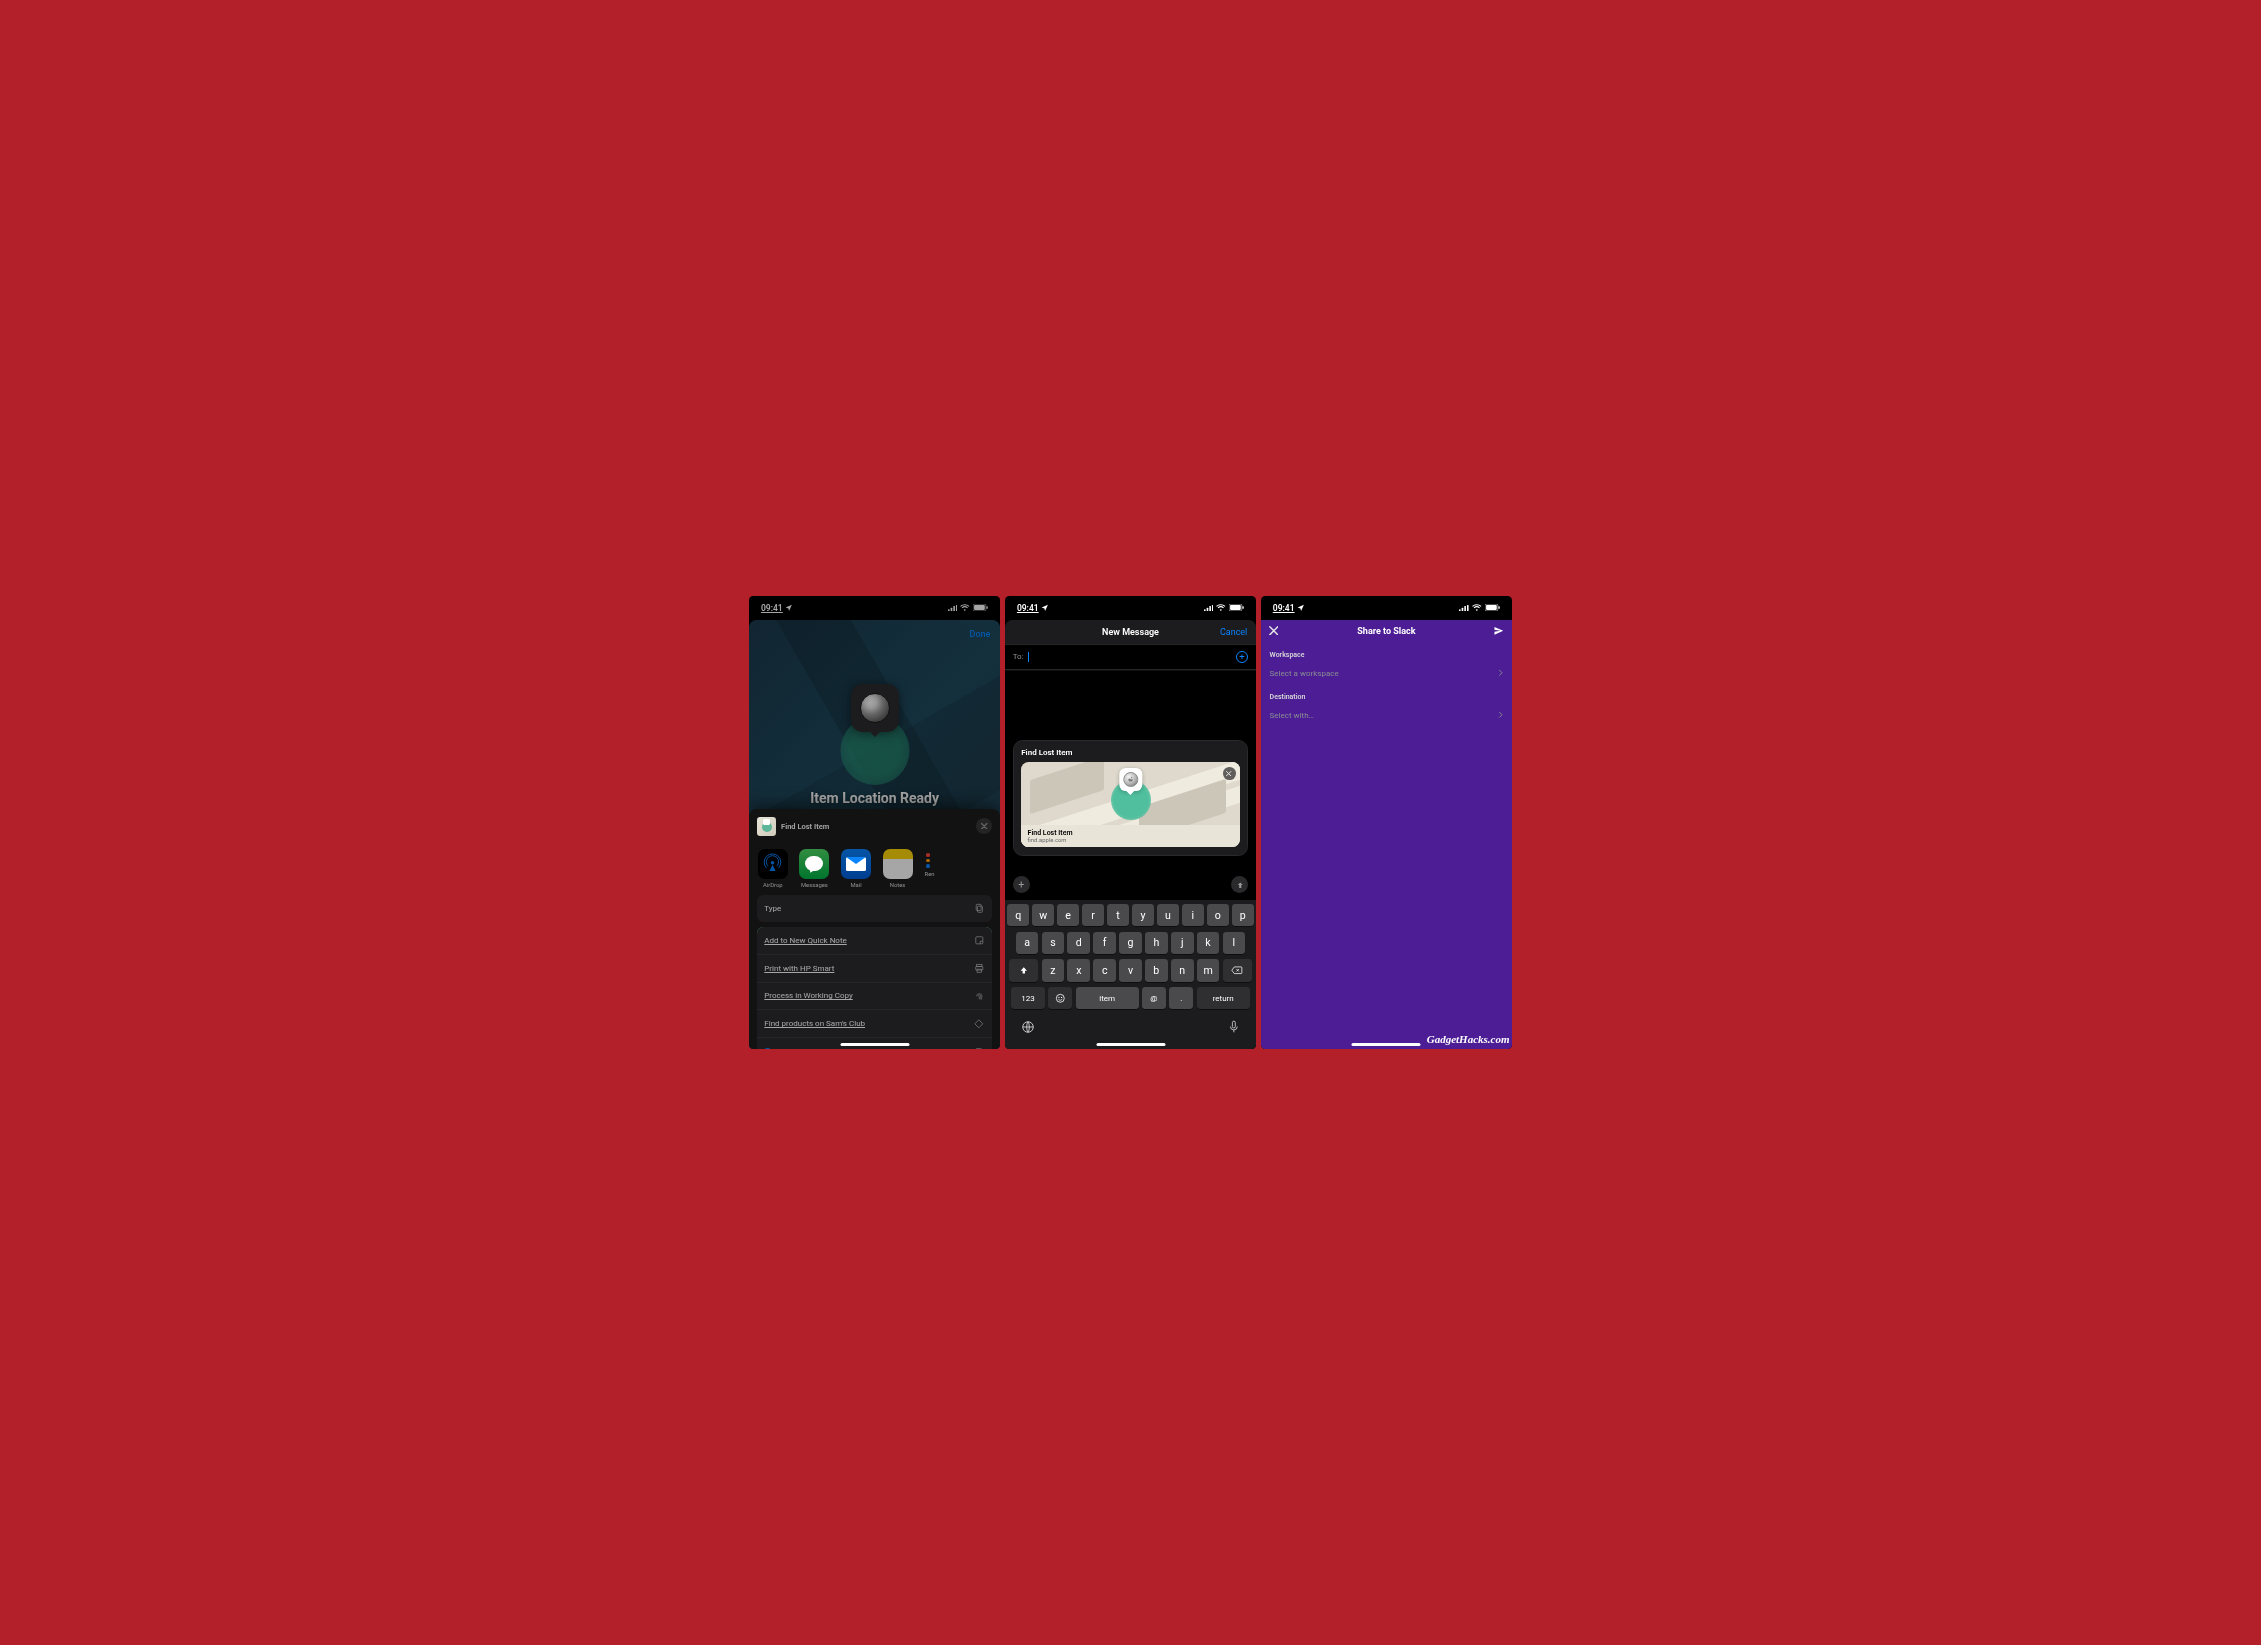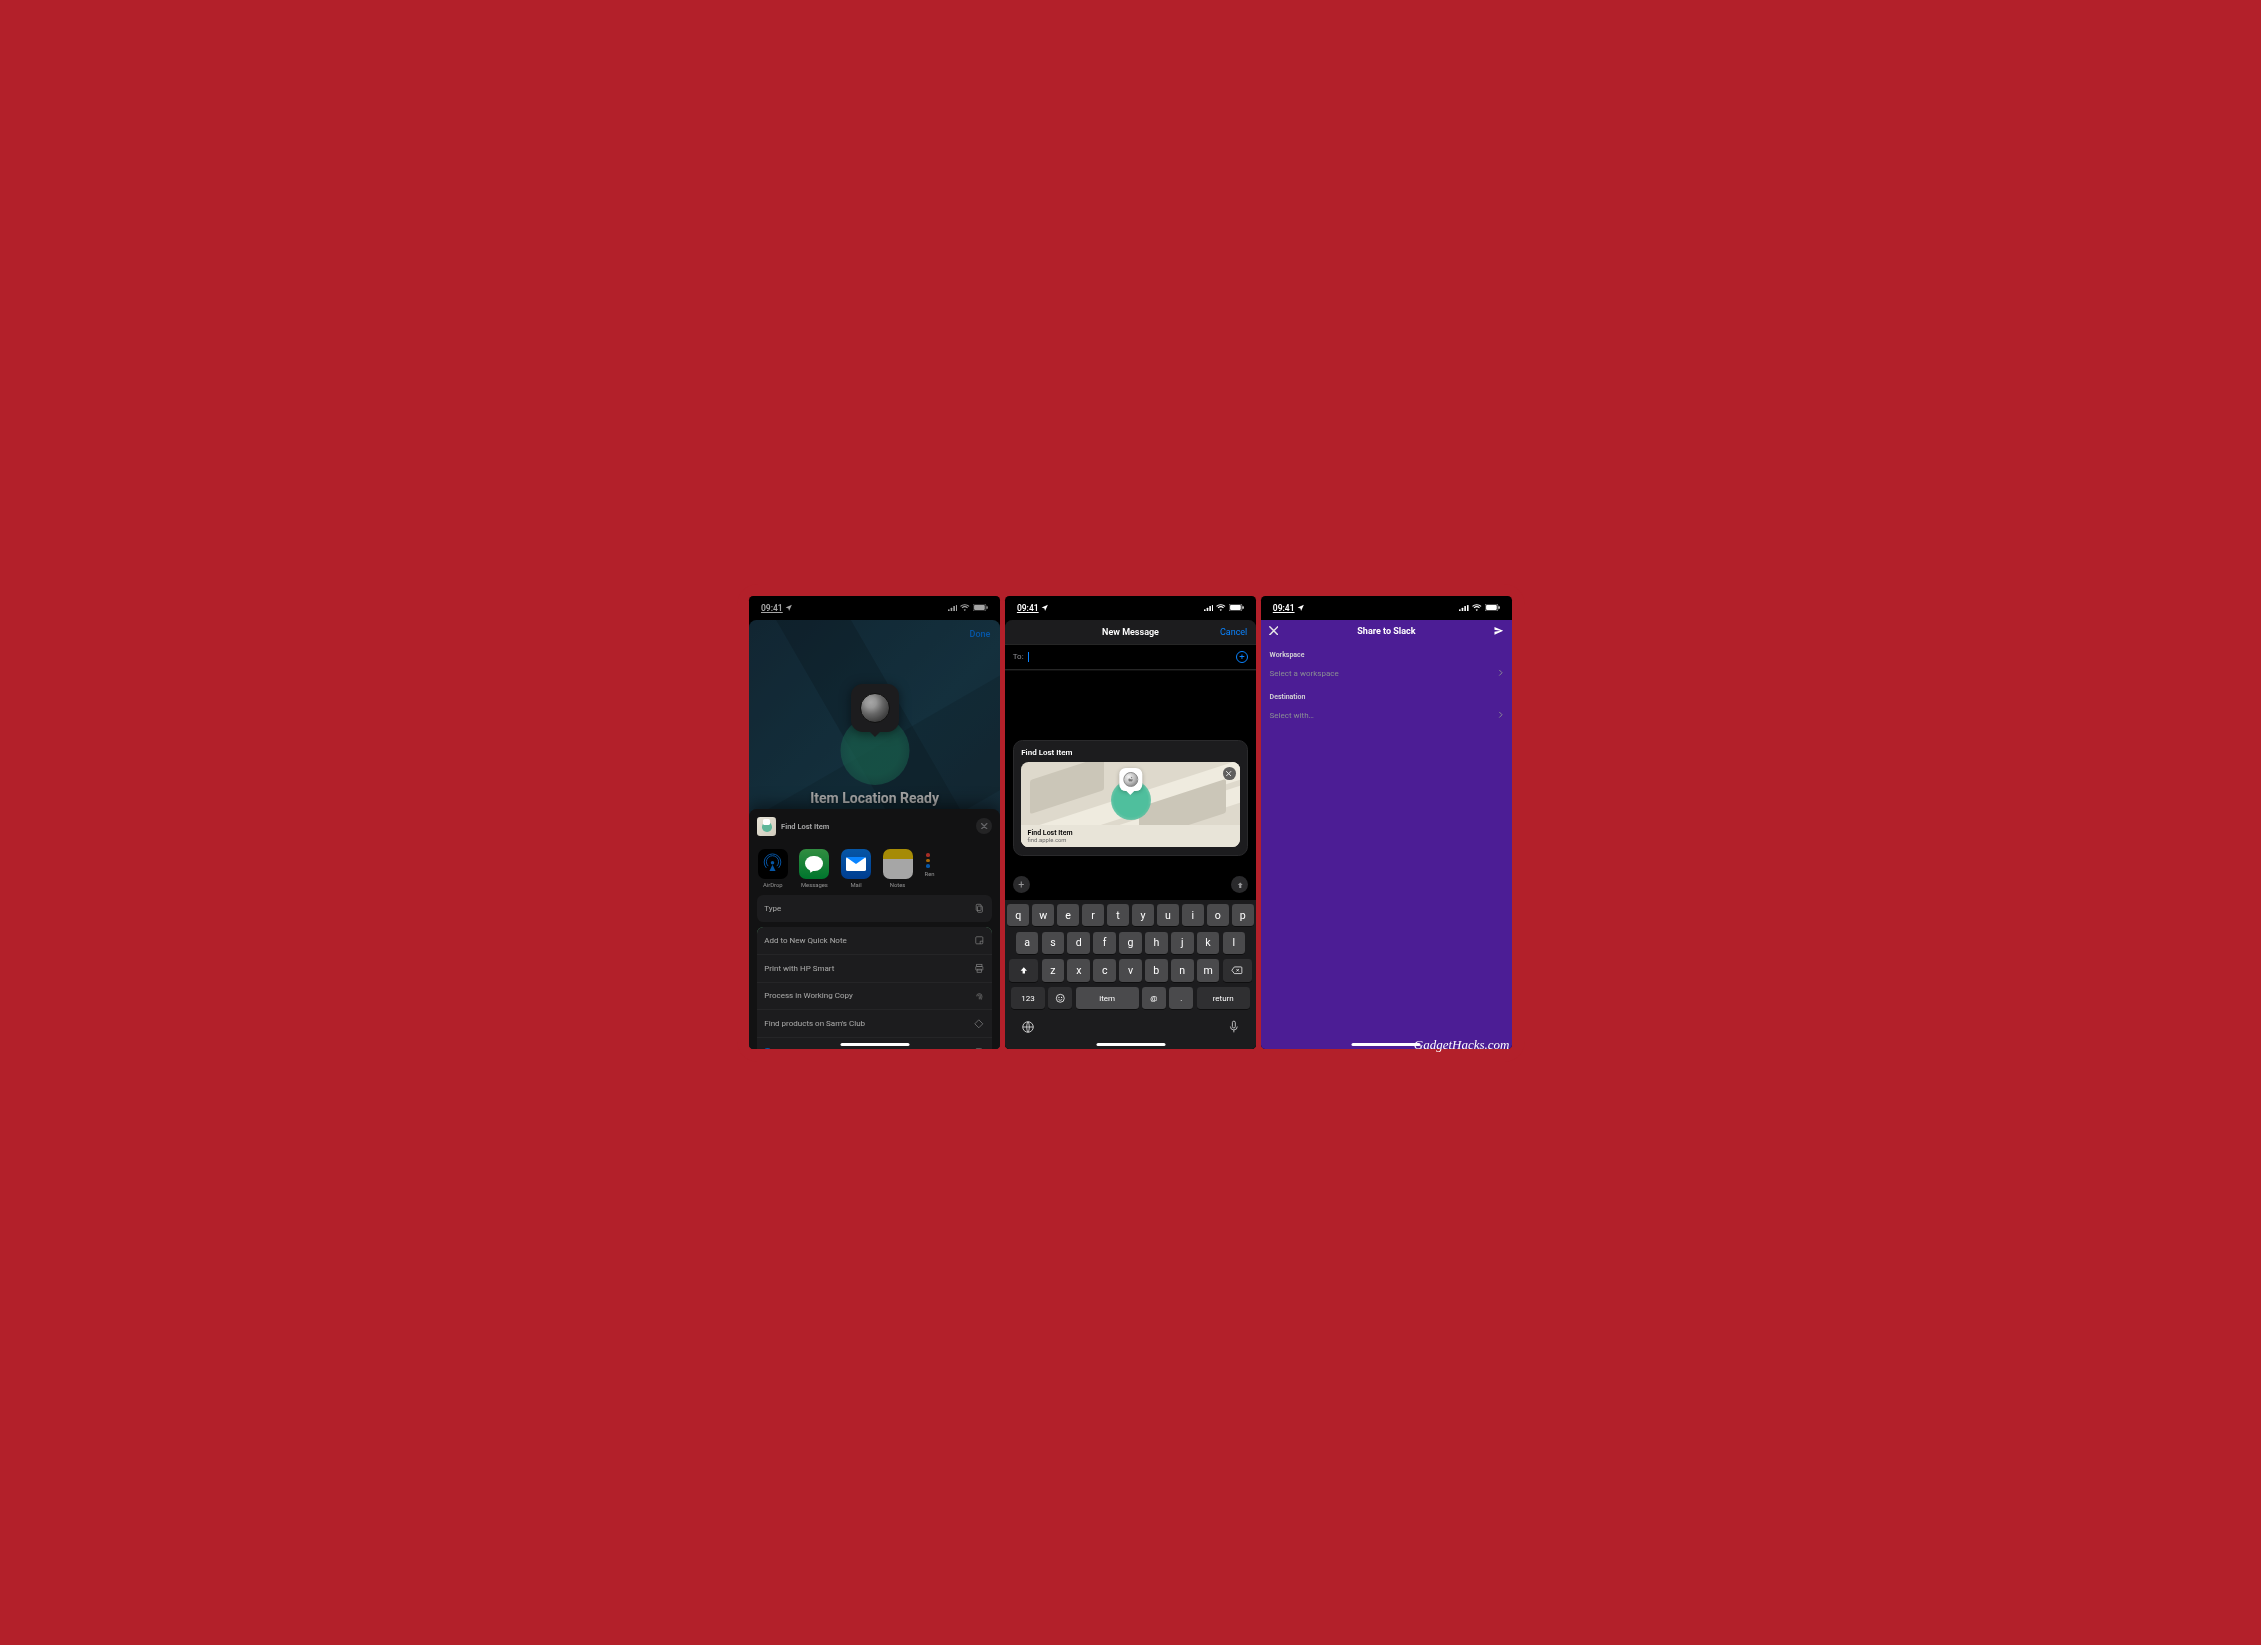--- a/index.html
+++ b/index.html
@@ -9,22 +9,22 @@
 .frame {
   width: 788px; height: 478px;
   background: #b3202a;
   border-radius: 21px;
   padding: 12.8px;
   display: flex;
   gap: 5.3px;
   position: relative;
 }
 .watermark {
-  position: absolute; right: 15px; bottom: 9px;
-  color: #fff; font-size: 13px; font-family: Georgia, 'Times New Roman', serif; font-style: italic;
+  position: absolute; right: 15px; bottom: 17px;
+  color: #fff; font-size: 11px; font-family: Georgia, 'Times New Roman', serif; font-style: italic; font-weight: bold;
 }
 
 .phone {
   flex: 1;
   height: 100%;
   background: #000;
   border-radius: 4.3px;
   overflow: hidden;
   position: relative;
   color: #fff;
@@ -134,21 +134,21 @@
 .icon-rem { width: 7.5px; display:flex; flex-direction:column; gap:2.1px; padding-top:4.3px;}
 .icon-rem .dot { width:3.7px; height:3.7px; border-radius:50%;}
 .icon-rem .d1{background:#ff453a;} .icon-rem .d2{background:#ff9f0a;} .icon-rem .d3{background:#0a84ff;}
 
 .share-actions { padding: 0 7.5px; }
 .act-row {
   background: #2c2c2e; border-radius: 6.4px; margin-bottom: 5.3px;
   padding: 7.5px 7.5px; display: flex; align-items: center; justify-content: space-between;
   font-size: 8px; color: #fff;
 }
-.act-group { background:#86efac; border-radius:6.4px; overflow:hidden;}
+.act-group { background:#86efac; border-radius:6.4px; overflow:hidden;text-decoration:underline;}
 .act-group .act-row { margin:0; border-radius:0; border-top:0.3px solid #3a3a3c;}
 .act-group .act-row:first-child { border-top:none;}
 .act-icon { width:11.7px; height:11.7px; color:#c6c6c8; display:flex; align-items:center; justify-content:center;}
 .blue-dot { width:6.4px;height:6.4px;border-radius:50%; background:#0a84ff;}
 
 .home-ind { position:absolute; bottom:3.2px; left:50%; transform:translateX(-50%); width:69px; height:2.7px; border-radius:1.6px; background:#fff;}
 
 
 .p2-sheet {
   position:absolute; inset: 23.4px 0 0 0;

